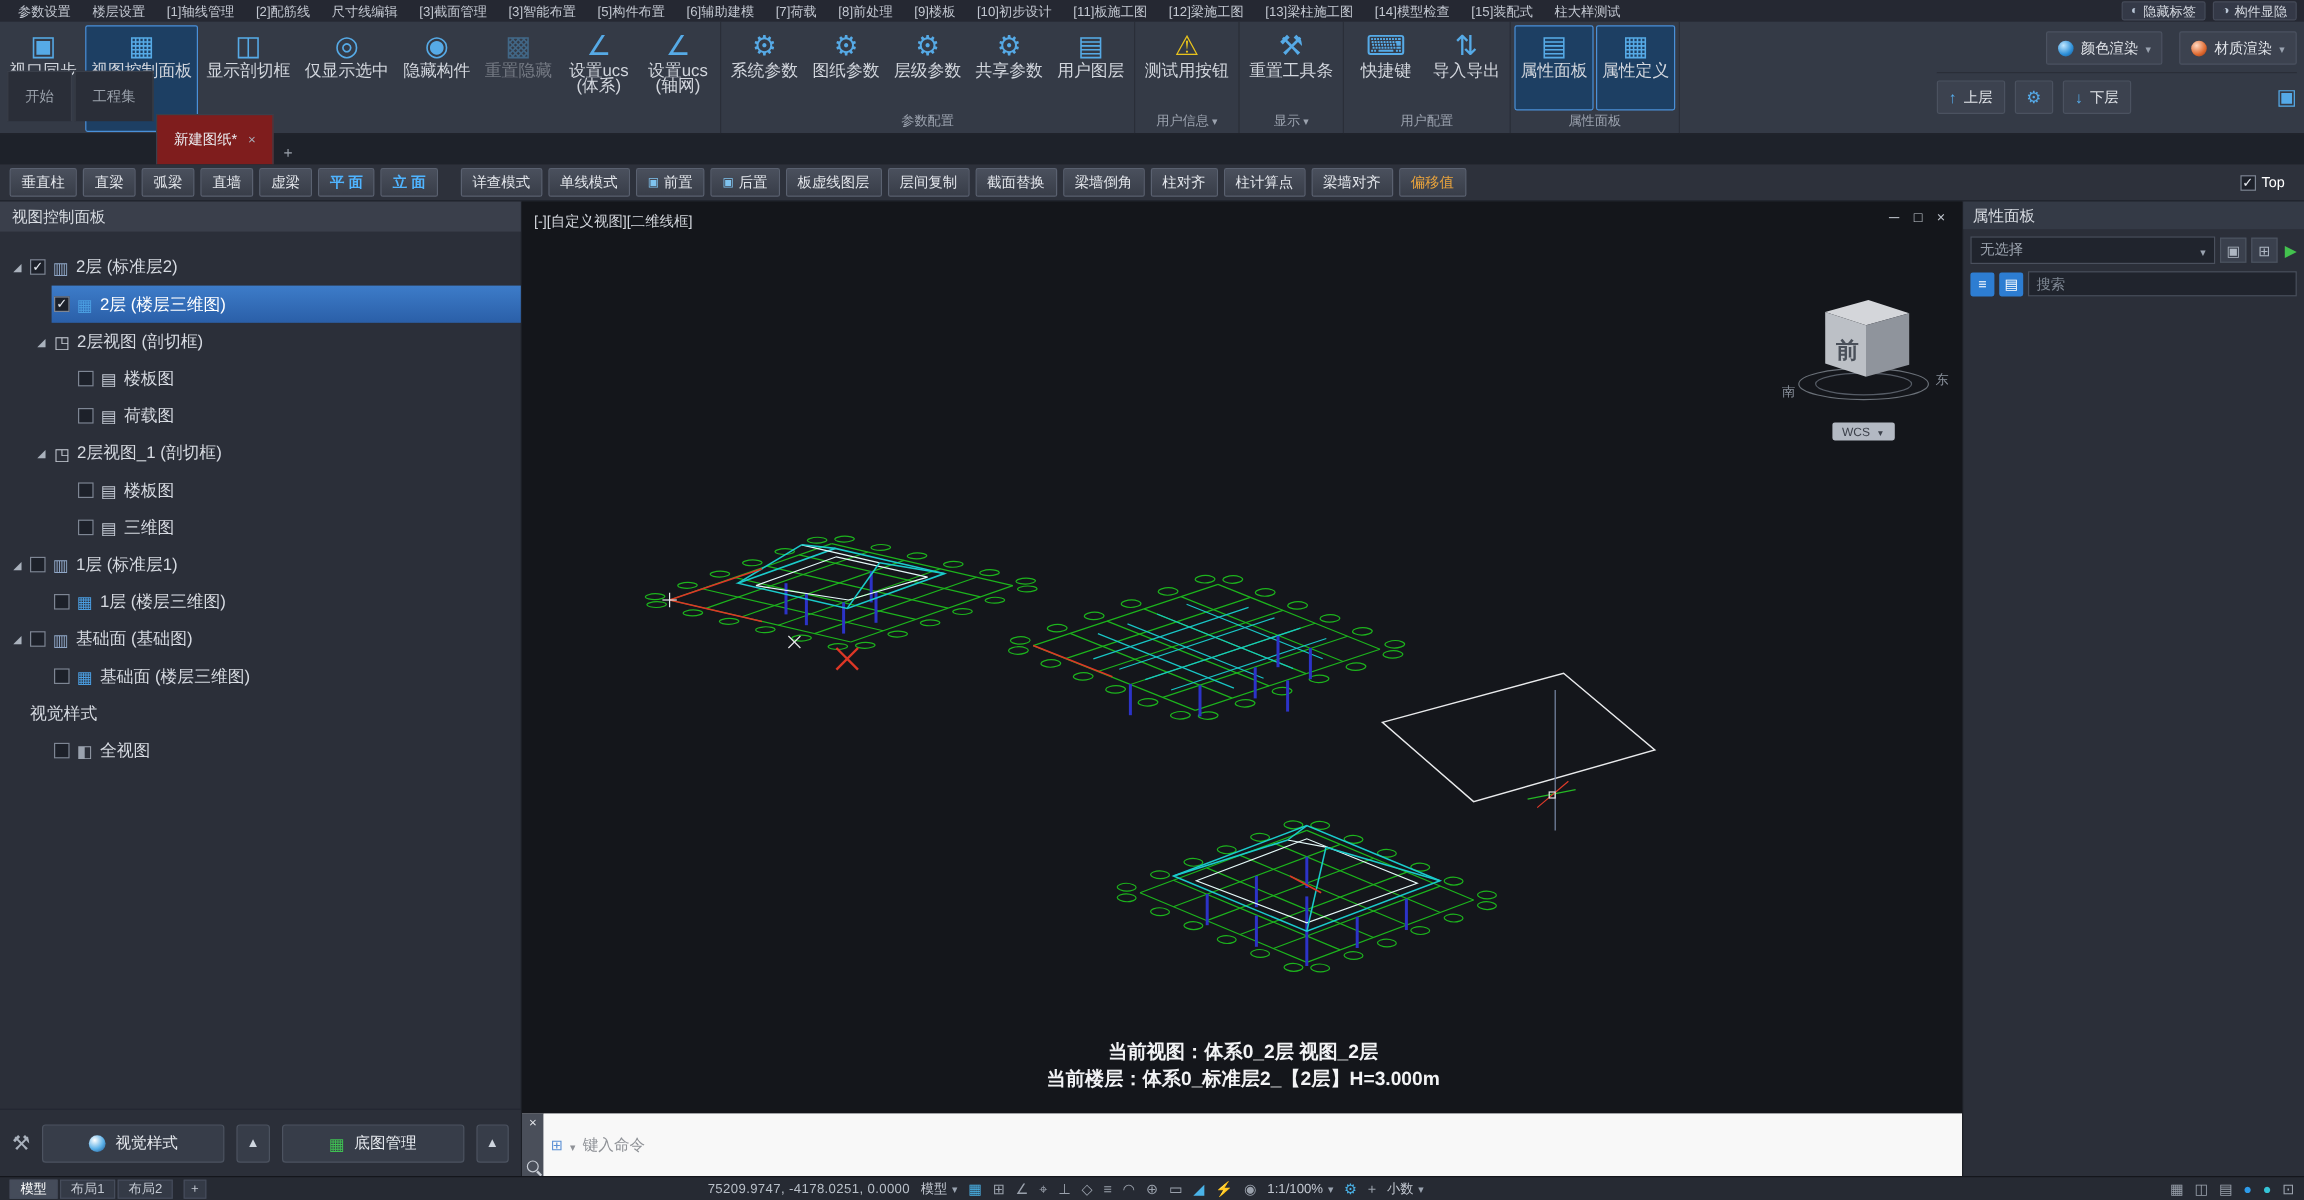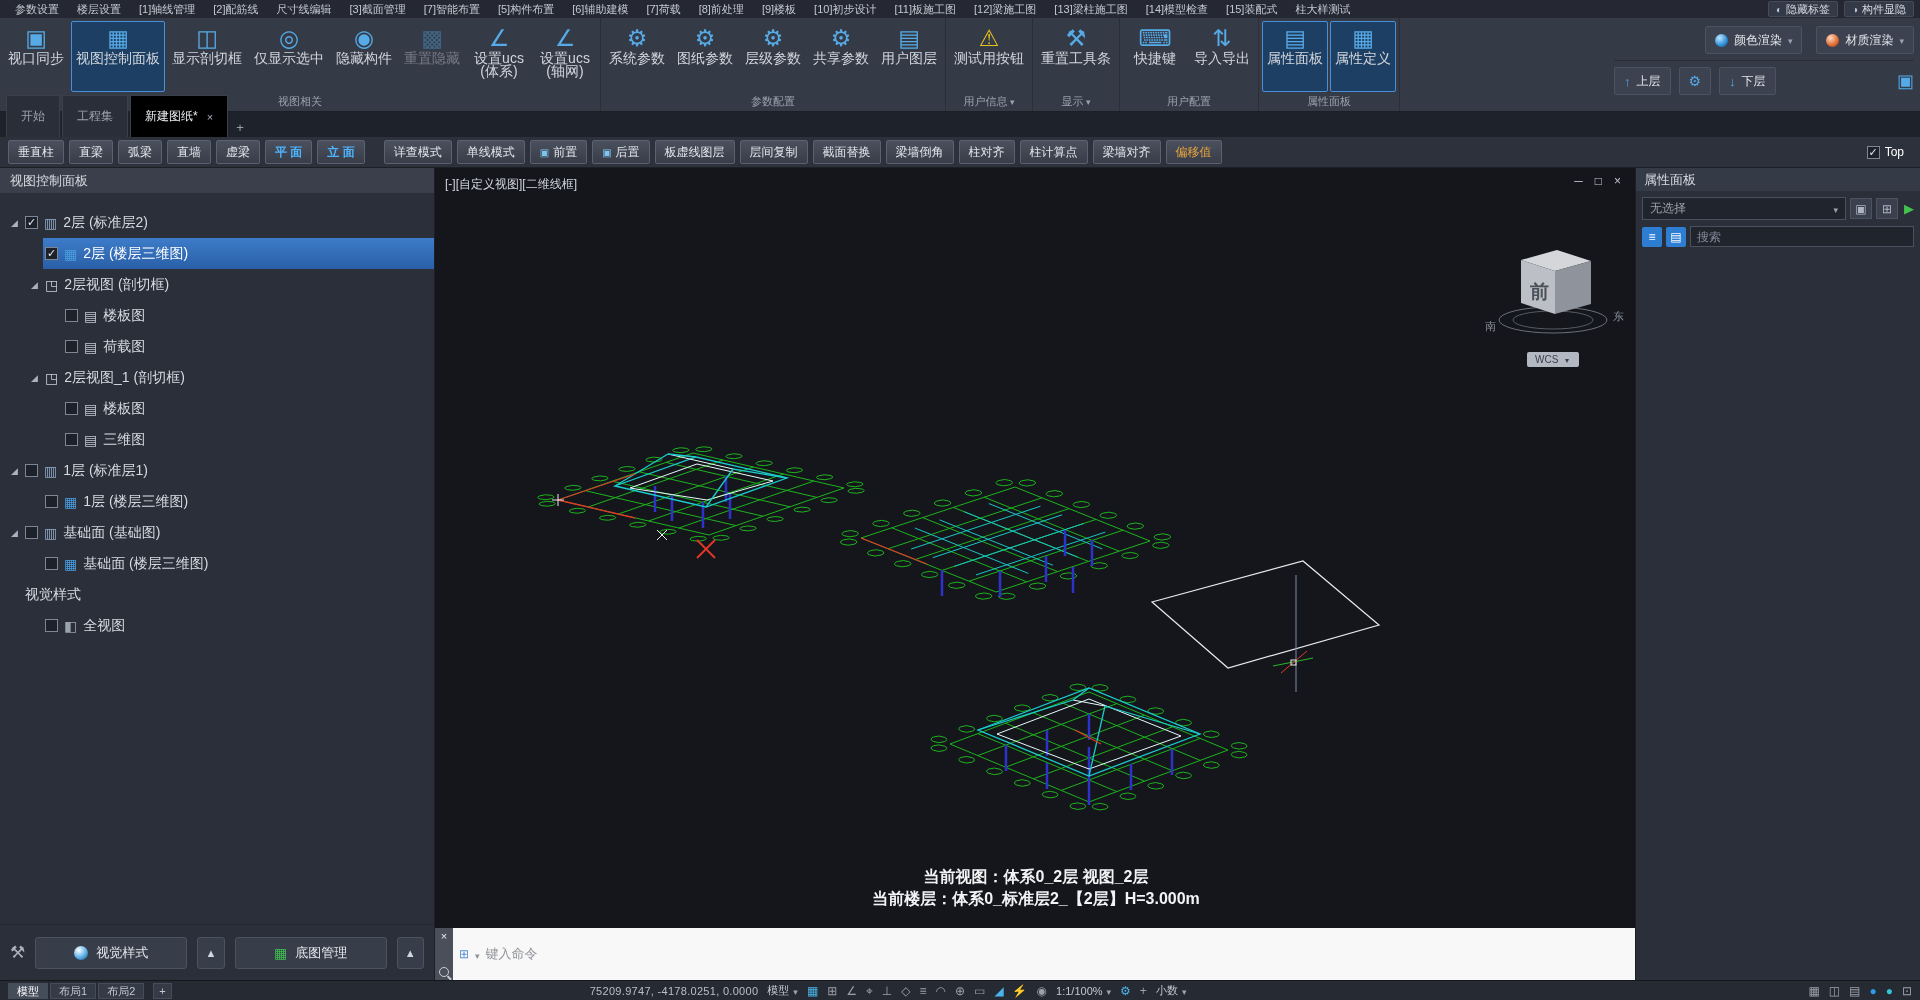--- a/index.html
+++ b/index.html
@@ -42,21 +42,21 @@
   .rr-row2{display:flex;gap:8px;align-items:center;}
   .arrow-ic{color:#55aae8;font-weight:bold;font-size:13px;}
   .gear-ic{color:#55aae8;font-size:14px;}
   .panel-ic{margin-left:auto;color:#55aae8;font-size:18px;}
 
   
   .tabbar{position:absolute;top:112px;height:25px;width:100%;background:#1e222a;display:flex;
           align-items:flex-end;padding-left:6px;box-sizing:border-box;}
   .dtab{height:21px;display:flex;align-items:center;padding:10px 14px;background:#2a2e38;color:#9aa1ab;
         font-size:12px;border:1px solid #3a3f4a;border-bottom:none;margin-right:2px;gap:9px;}
-  .dtab.active{background:#000000;color:#eceef2;}
+  .dtab.active{background:#7f1d1d;color:#eceef2;margin-top:36px;}
   .dtab .x{font-size:11px;color:#aab2bd;}
   .addtab{width:20px;height:20px;color:#9aa1ab;font-size:13px;display:flex;align-items:center;justify-content:center;}
 
   
   .toolbar{position:absolute;top:137px;height:31px;width:100%;background:#2d313b;border-bottom:1px solid #1c1f26;
            display:flex;align-items:center;padding:12px 8px;gap:5px;box-sizing:border-box;}
   .tbtn{background:linear-gradient(#4a505d,#383d48);border:1px solid #5a6170;border-radius:2px;height:22px;
         padding:0 9px;font-size:12px;color:#e3e6eb;display:flex;align-items:center;gap:4px;white-space:nowrap;}
   .tbtn.accent{color:#4fb4ff;font-weight:bold;}
   .tbtn.warn{color:#e8a33d;}
@@ -156,21 +156,21 @@
 <div class="app">
 
   <div class="menubar">
     <div id="menu-items">
         <div class="menu-item">参数设置</div>
         <div class="menu-item">楼层设置</div>
         <div class="menu-item">[1]轴线管理</div>
         <div class="menu-item">[2]配筋线</div>
         <div class="menu-item">尺寸线编辑</div>
         <div class="menu-item">[3]截面管理</div>
-        <div class="menu-item">[7]智能布置</div>
+        <div class="menu-item">[3]智能布置</div>
         <div class="menu-item">[5]构件布置</div>
         <div class="menu-item">[6]辅助建模</div>
         <div class="menu-item">[7]荷载</div>
         <div class="menu-item">[8]前处理</div>
         <div class="menu-item">[9]楼板</div>
         <div class="menu-item">[10]初步设计</div>
         <div class="menu-item">[11]板施工图</div>
         <div class="menu-item">[12]梁施工图</div>
         <div class="menu-item">[13]梁柱施工图</div>
         <div class="menu-item">[14]模型检查</div>
@@ -221,21 +221,20 @@
               <span class="ric">∠</span>
               <span class="rlb">设置ucs
 (体系)</span>
             </div>
             <div class="rbtn">
               <span class="ric">∠</span>
               <span class="rlb">设置ucs
 (轴网)</span>
             </div>
           </div>
-          <div class="rglabel">视图相关</div>
         </div>
         <div class="rgroup">
           <div class="rbtns">
             <div class="rbtn">
               <span class="ric">⚙</span>
               <span class="rlb">系统参数</span>
             </div>
             <div class="rbtn">
               <span class="ric">⚙</span>
               <span class="rlb">图纸参数</span>

